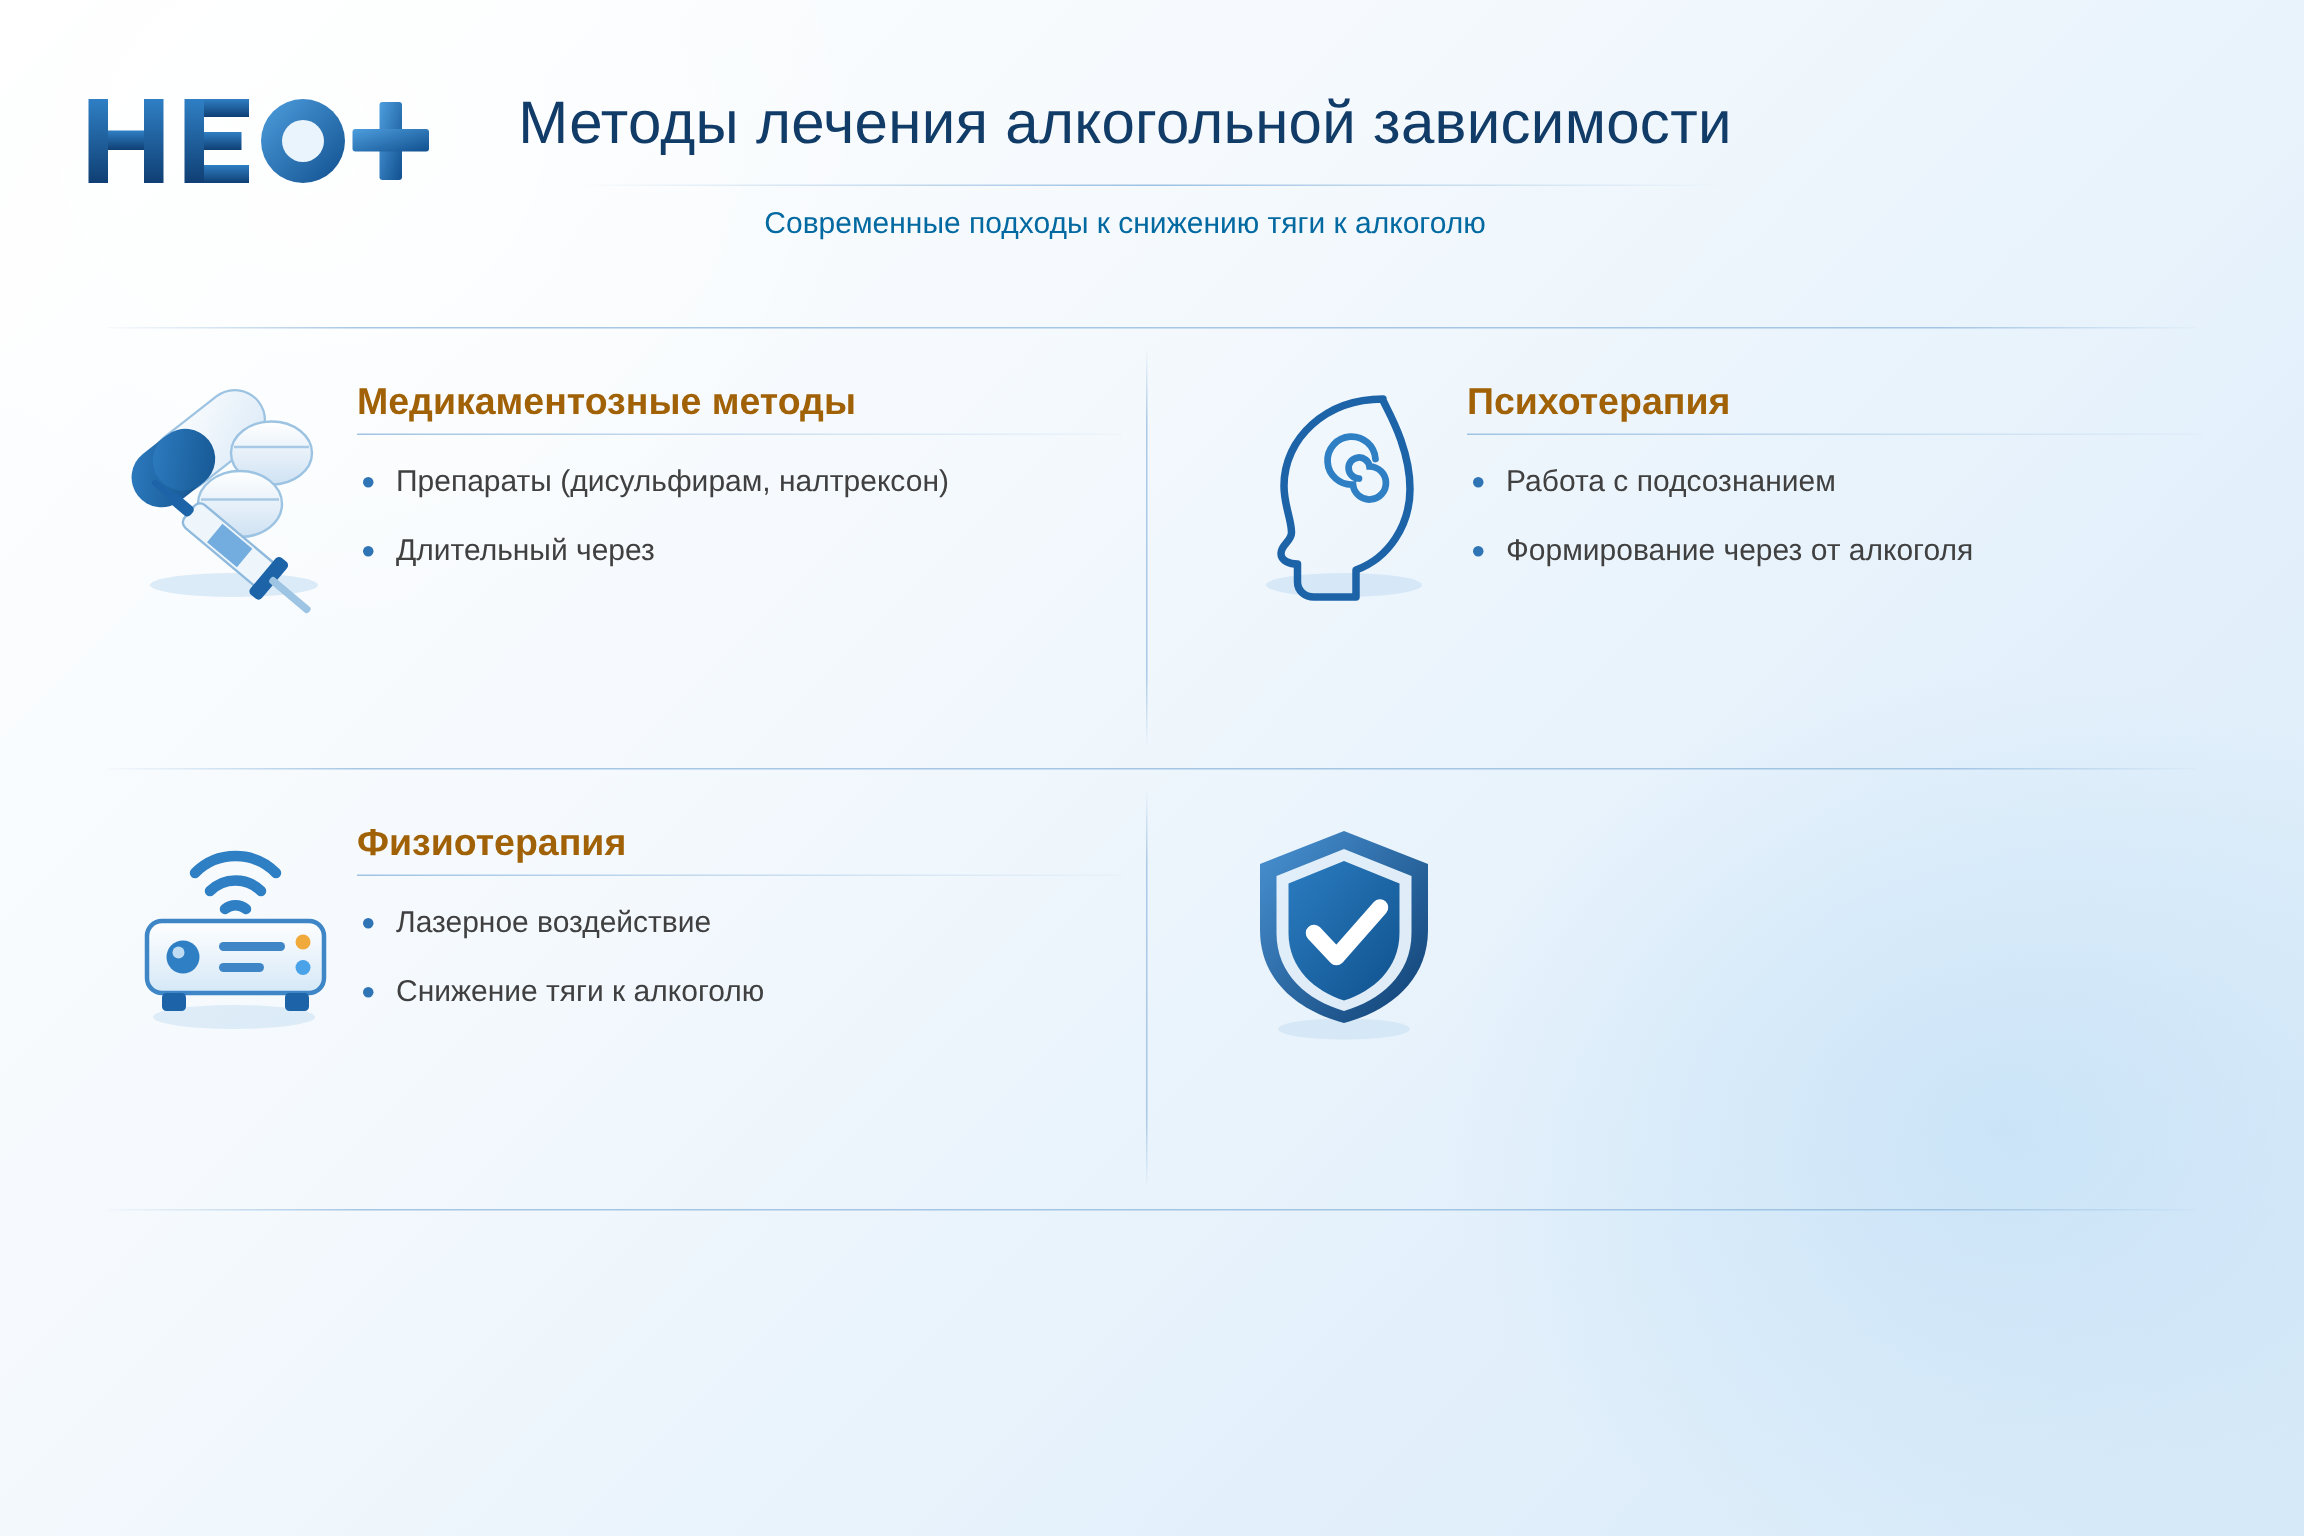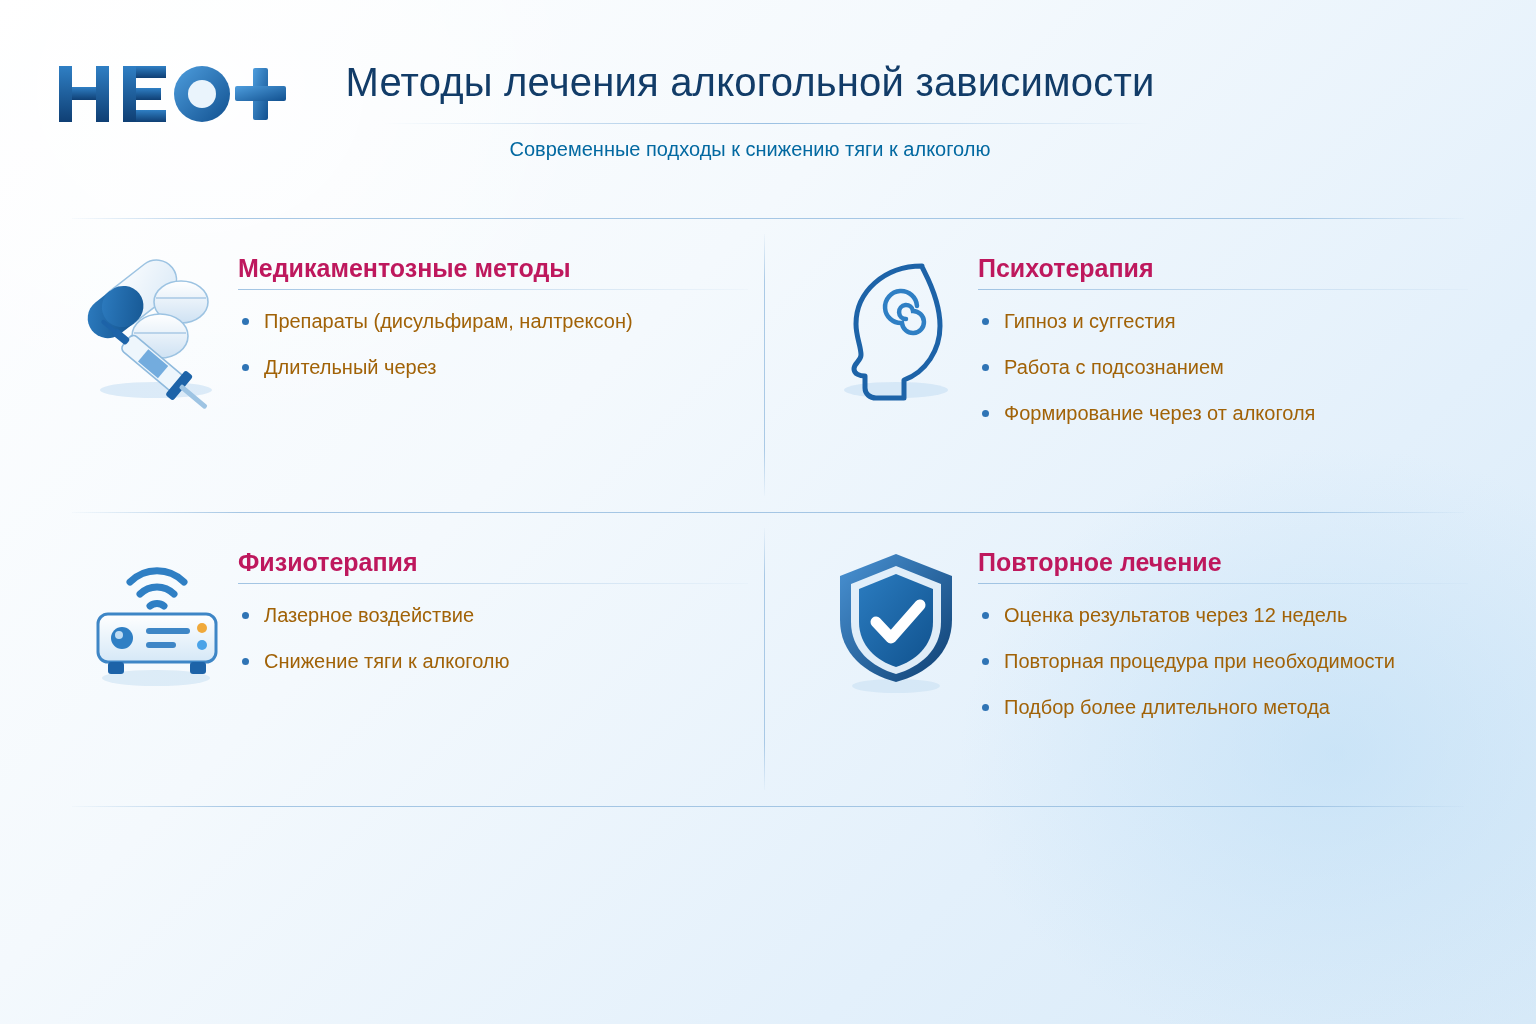--- a/index.html
+++ b/index.html
@@ -111,21 +111,21 @@
   .card-icon svg { display: block; }
 
   .card-body {
     flex: 1;
     padding-top: 10px;
   }
 
   .card-title {
     font-size: 25px;
     font-weight: 700;
-    color: #be185d;
+    color: #a16207;
     margin: 0 0 6px 0;
     white-space: nowrap;
   }
 
   .card-title-rule {
     height: 1px;
     width: 100%;
     background: linear-gradient(to right, rgba(146,186,222,0.85), rgba(146,186,222,0.05));
     margin-bottom: 18px;
   }
@@ -133,21 +133,21 @@
   .bullets {
     list-style: none;
     margin: 0;
     padding: 0;
   }
   .bullets li {
     position: relative;
     padding-left: 26px;
     font-size: 20px;
     line-height: 26px;
-    color: #a16207;
+    color: #404040;
     margin-bottom: 20px;
     white-space: nowrap;
   }
   .bullets li:last-child { margin-bottom: 0; }
   .bullets li::before {
     content: "";
     position: absolute;
     left: 4px;
     top: 10px;
     width: 7px;
@@ -282,21 +282,20 @@
       <svg width="160" height="170" viewBox="0 0 160 170" xmlns="http://www.w3.org/2000/svg">
         <ellipse cx="78" cy="146" rx="52" ry="8" fill="#c3ddf2" opacity="0.55"></ellipse>
         <path d="M104 22 C66 22 38 48 38 80 c0 13 5 22 5 31 c0 6 -7 8 -7 14 c0 5 6 7 11 7 l0 12 c0 6 5 10 11 10 l28 0 l0 -18 c22 -8 36 -30 36 -54 c0 -32 -20 -60 -18 -60 z" fill="none" stroke="#1d63a8" stroke-width="5" stroke-linejoin="round" stroke-linecap="round"></path>
         <path d="M99 62 a16 16 0 1 0 -15 17 a11 11 0 1 0 11 -12 a7 7 0 1 0 -7 8" fill="none" stroke="#2f7fc4" stroke-width="4.5" stroke-linecap="round"></path>
       </svg>
     </div>
     <div class="card-body">
       <div class="card-title">Психотерапия</div>
       <div class="card-title-rule"></div>
       <ul class="bullets">
-        <li>Гипноз и суггестия</li>
         <li>Работа с подсознанием</li>
         <li>Формирование через от алкоголя</li>
       </ul>
     </div>
   </div>
 
   <div class="card card-3">
     <div class="card-icon">
       <svg width="160" height="170" viewBox="0 0 160 170" xmlns="http://www.w3.org/2000/svg">
         <defs>
@@ -346,24 +345,15 @@
             <stop offset="100%" stop-color="#10528e"></stop>
           </linearGradient>
         </defs>
         <ellipse cx="78" cy="148" rx="44" ry="7" fill="#c3ddf2" opacity="0.5"></ellipse>
         <path d="M78 16 L134 38 v44 c0 34 -26 54 -56 62 c-30 -8 -56 -28 -56 -62 V38 z" fill="url(#shOut)"></path>
         <path d="M78 28 L123 46 v38 c0 28 -21 45 -45 52 c-24 -7 -45 -24 -45 -52 V46 z" fill="#eaf4fd" opacity="0.95"></path>
         <path d="M78 36 L115 51 v33 c0 24 -18 39 -37 45 c-19 -6 -37 -21 -37 -45 V51 z" fill="url(#shIn)"></path>
         <path d="M58 84 l15 16 l29 -33" fill="none" stroke="#ffffff" stroke-width="11" stroke-linecap="round" stroke-linejoin="round"></path>
       </svg>
     </div>
-    <div class="card-body">
-      <div class="card-title">Повторное лечение</div>
-      <div class="card-title-rule"></div>
-      <ul class="bullets">
-        <li>Оценка результатов через 12 недель</li>
-        <li>Повторная процедура при необходимости</li>
-        <li>Подбор более длительного метода</li>
-      </ul>
-    </div>
   </div>
 
 </div>
 
 </body></html>

